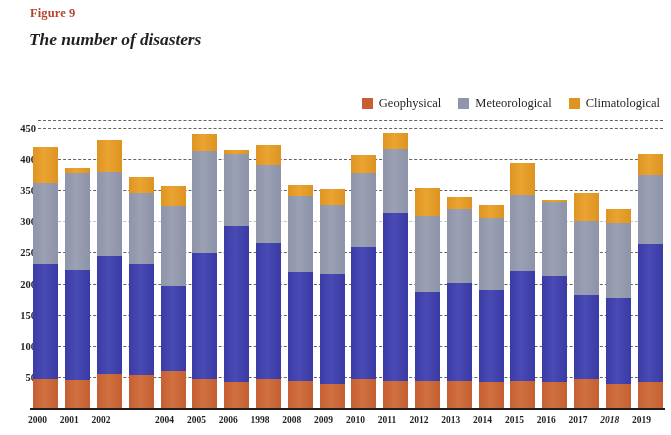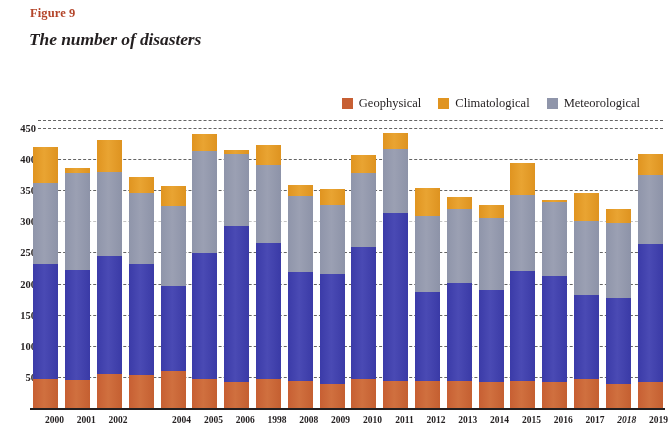--- a/index.html
+++ b/index.html
@@ -40,21 +40,21 @@
   .title-block .line { display: block; white-space: nowrap; font-style: italic; }
 
   
   .legend {
     position: absolute;
     left: 0;
     top: 96px;
     width: 671px;
     display: flex;
     justify-content: flex-end;
-    padding-right: 31px;
+    padding-right: 11px;
     box-sizing: border-box;
     gap: 17px;
   }
   .legend-item {
     display: flex;
     align-items: center;
     gap: 6px;
   }
   .legend-swatch {
     width: 11px;
@@ -136,21 +136,21 @@
   .xlabels {
     position: absolute;
     left: 30px;
     top: 412px;
     width: 636px;
     height: 20px;
   }
   .xtick {
     position: absolute;
     width: 36px;
-    text-align: right;
+    text-align: left;
     font-family: "Liberation Serif", serif;
     font-weight: bold;
     font-size: 9.5px;
     color: #231f20;
     top: 3px;
   }
 </style>
 </head>
 <body>
 
@@ -159,26 +159,26 @@
 <div class="title-block">
   <span class="line">The number of disasters</span>
 </div>
 
 <div class="legend" id="legend">
     <div class="legend-item">
       <span class="legend-swatch" style="background: rgb(199, 95, 51);"></span>
       <span class="legend-text">Geophysical</span>
     </div>
     <div class="legend-item">
+      <span class="legend-swatch" style="background: rgb(143, 149, 170);"></span>
+      <span class="legend-text">Meteorological</span>
+    </div>
+    <div class="legend-item">
       <span class="legend-swatch" style="background: rgb(224, 148, 32);"></span>
       <span class="legend-text">Climatological</span>
-    </div>
-    <div class="legend-item">
-      <span class="legend-swatch" style="background: rgb(143, 149, 170);"></span>
-      <span class="legend-text">Meteorological</span>
     </div>
   </div>
 
 <div class="plot-area">
   <div id="gridlines">
       <div class="gridline" style="top: 128px;"></div>
       <div class="gridline" style="top: 159.111px;"></div>
       <div class="gridline" style="top: 190.222px;"></div>
       <div class="gridline faint" style="top: 221.333px;"></div>
       <div class="gridline" style="top: 252.444px;"></div>

